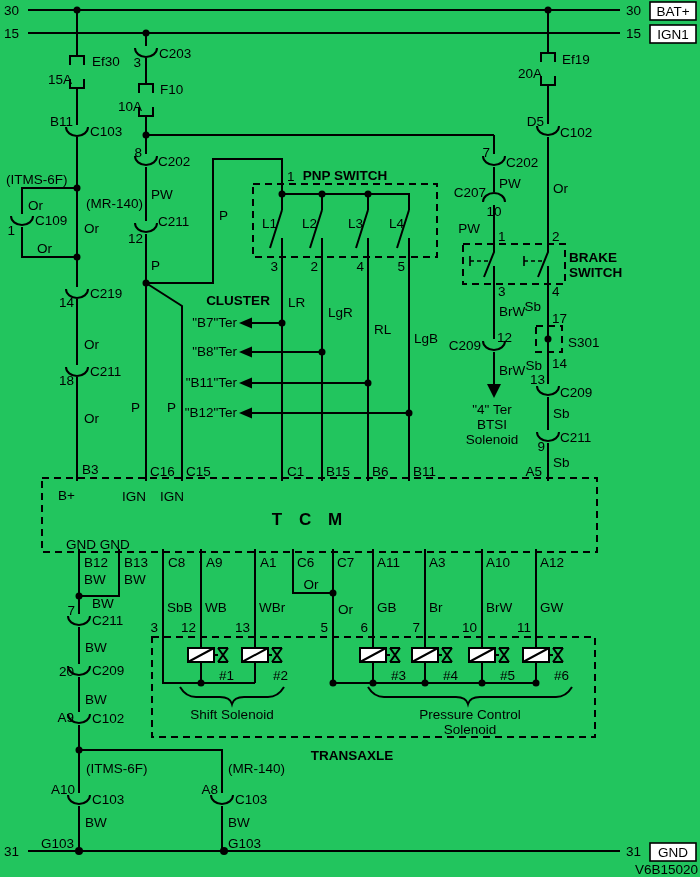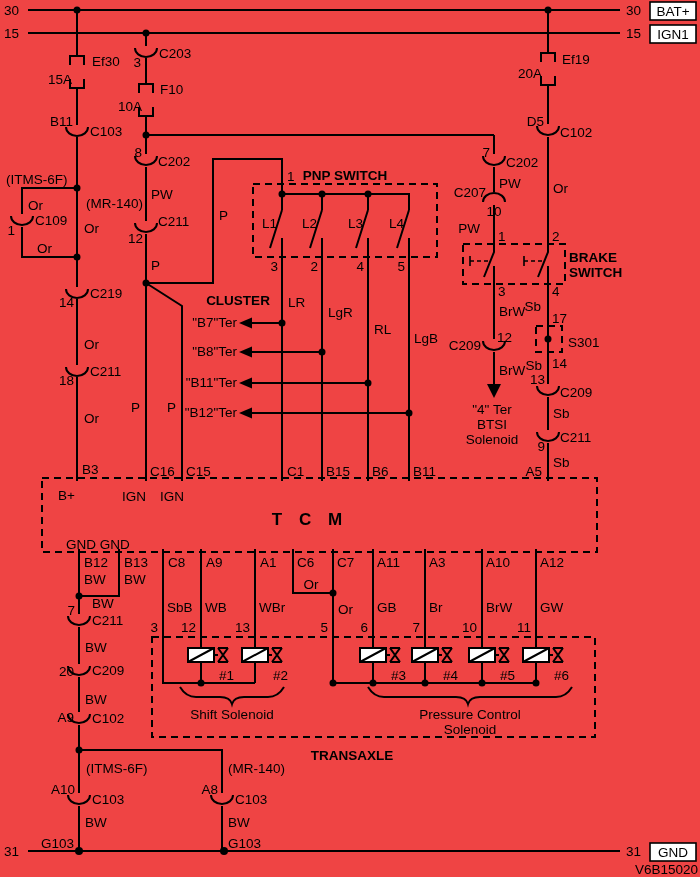--- a/index.html
+++ b/index.html
@@ -1,16 +1,16 @@
 <!DOCTYPE html>
 <html><head>
 <meta charset="utf-8">
 <style>
   html,body{margin:0;padding:0;background:#fff;}
-  .stage{position:relative;width:700px;height:877px;background:#ef4444;font-family:"Liberation Sans",sans-serif;}
+  .stage{position:relative;width:700px;height:877px;background:#22c55e;font-family:"Liberation Sans",sans-serif;}
   svg text{font-family:"Liberation Sans",sans-serif;font-size:13.5px;fill:#000;}
   svg text.b{font-weight:bold;}
   svg text.big{font-size:17px;font-weight:bold;letter-spacing:6px;}
   svg text.e{text-anchor:end;}
   svg text.m{text-anchor:middle;}
   .wire{stroke:#000;stroke-width:2;fill:none;}
   .thin{stroke:#000;stroke-width:1.6;fill:none;}
   .dash{stroke:#000;stroke-width:2;fill:none;stroke-dasharray:7 5;}
   .dot{fill:#000;stroke:none;}
   .blk{fill:#000;stroke:none;}

